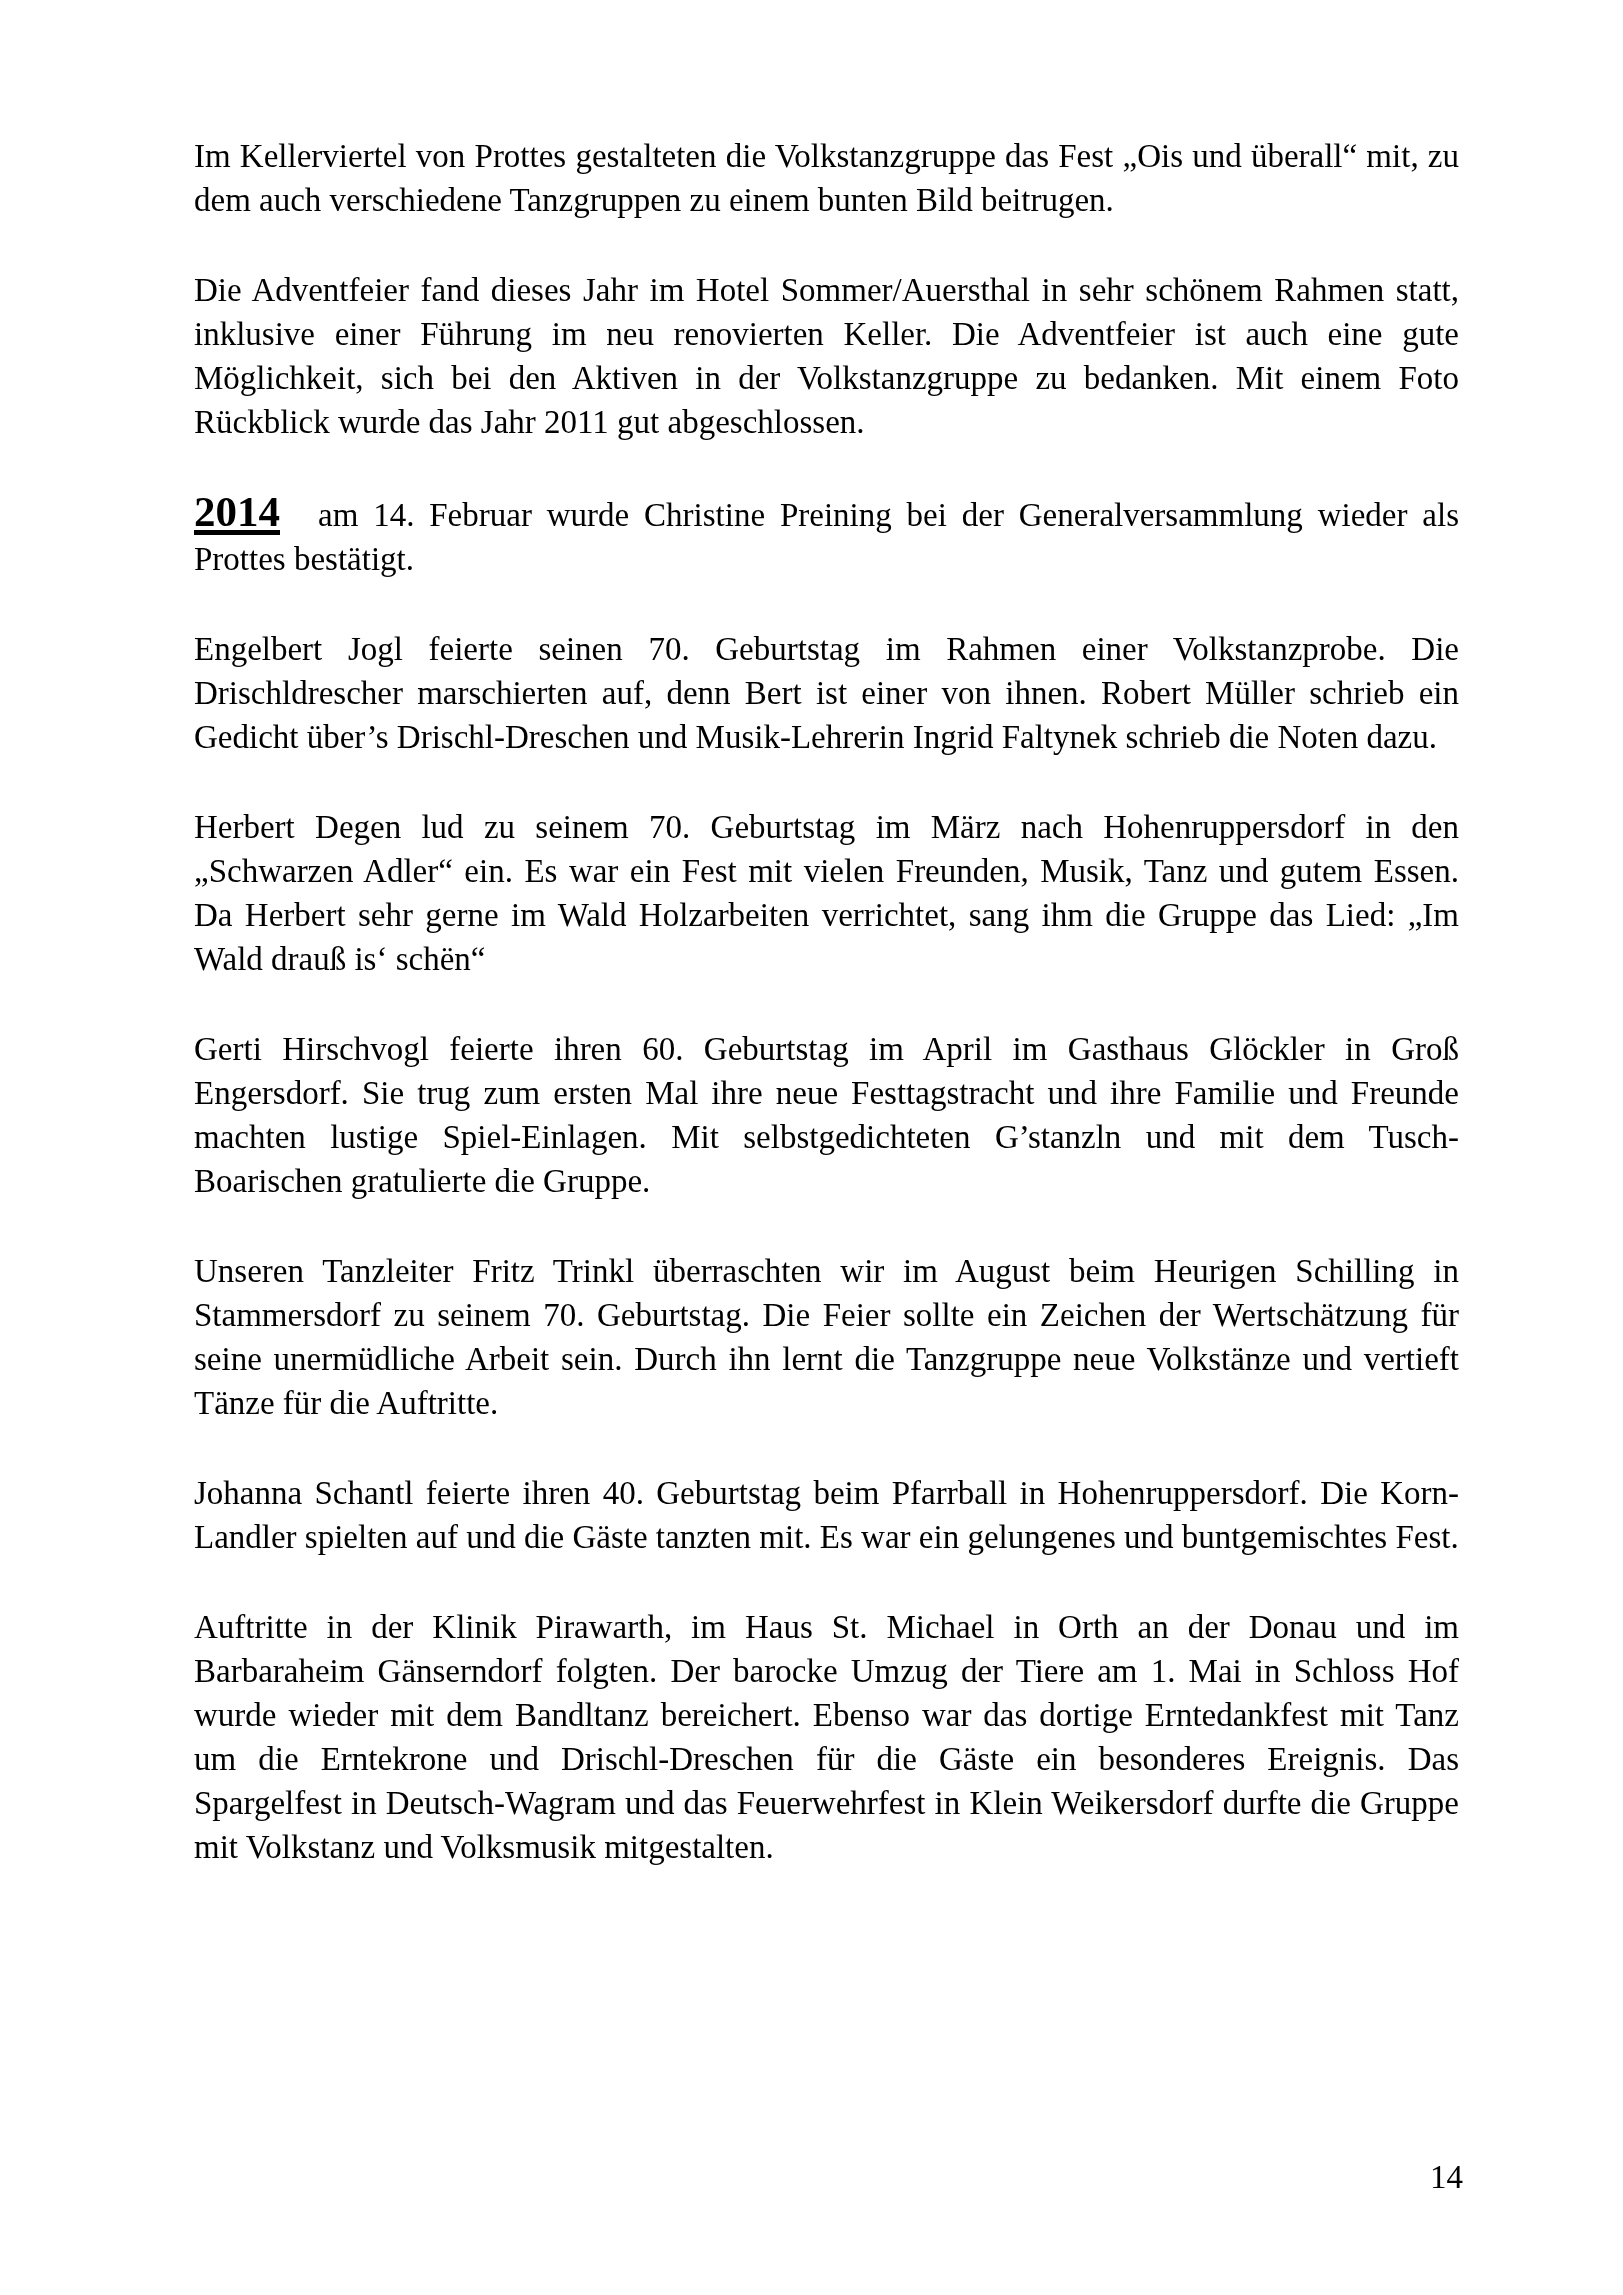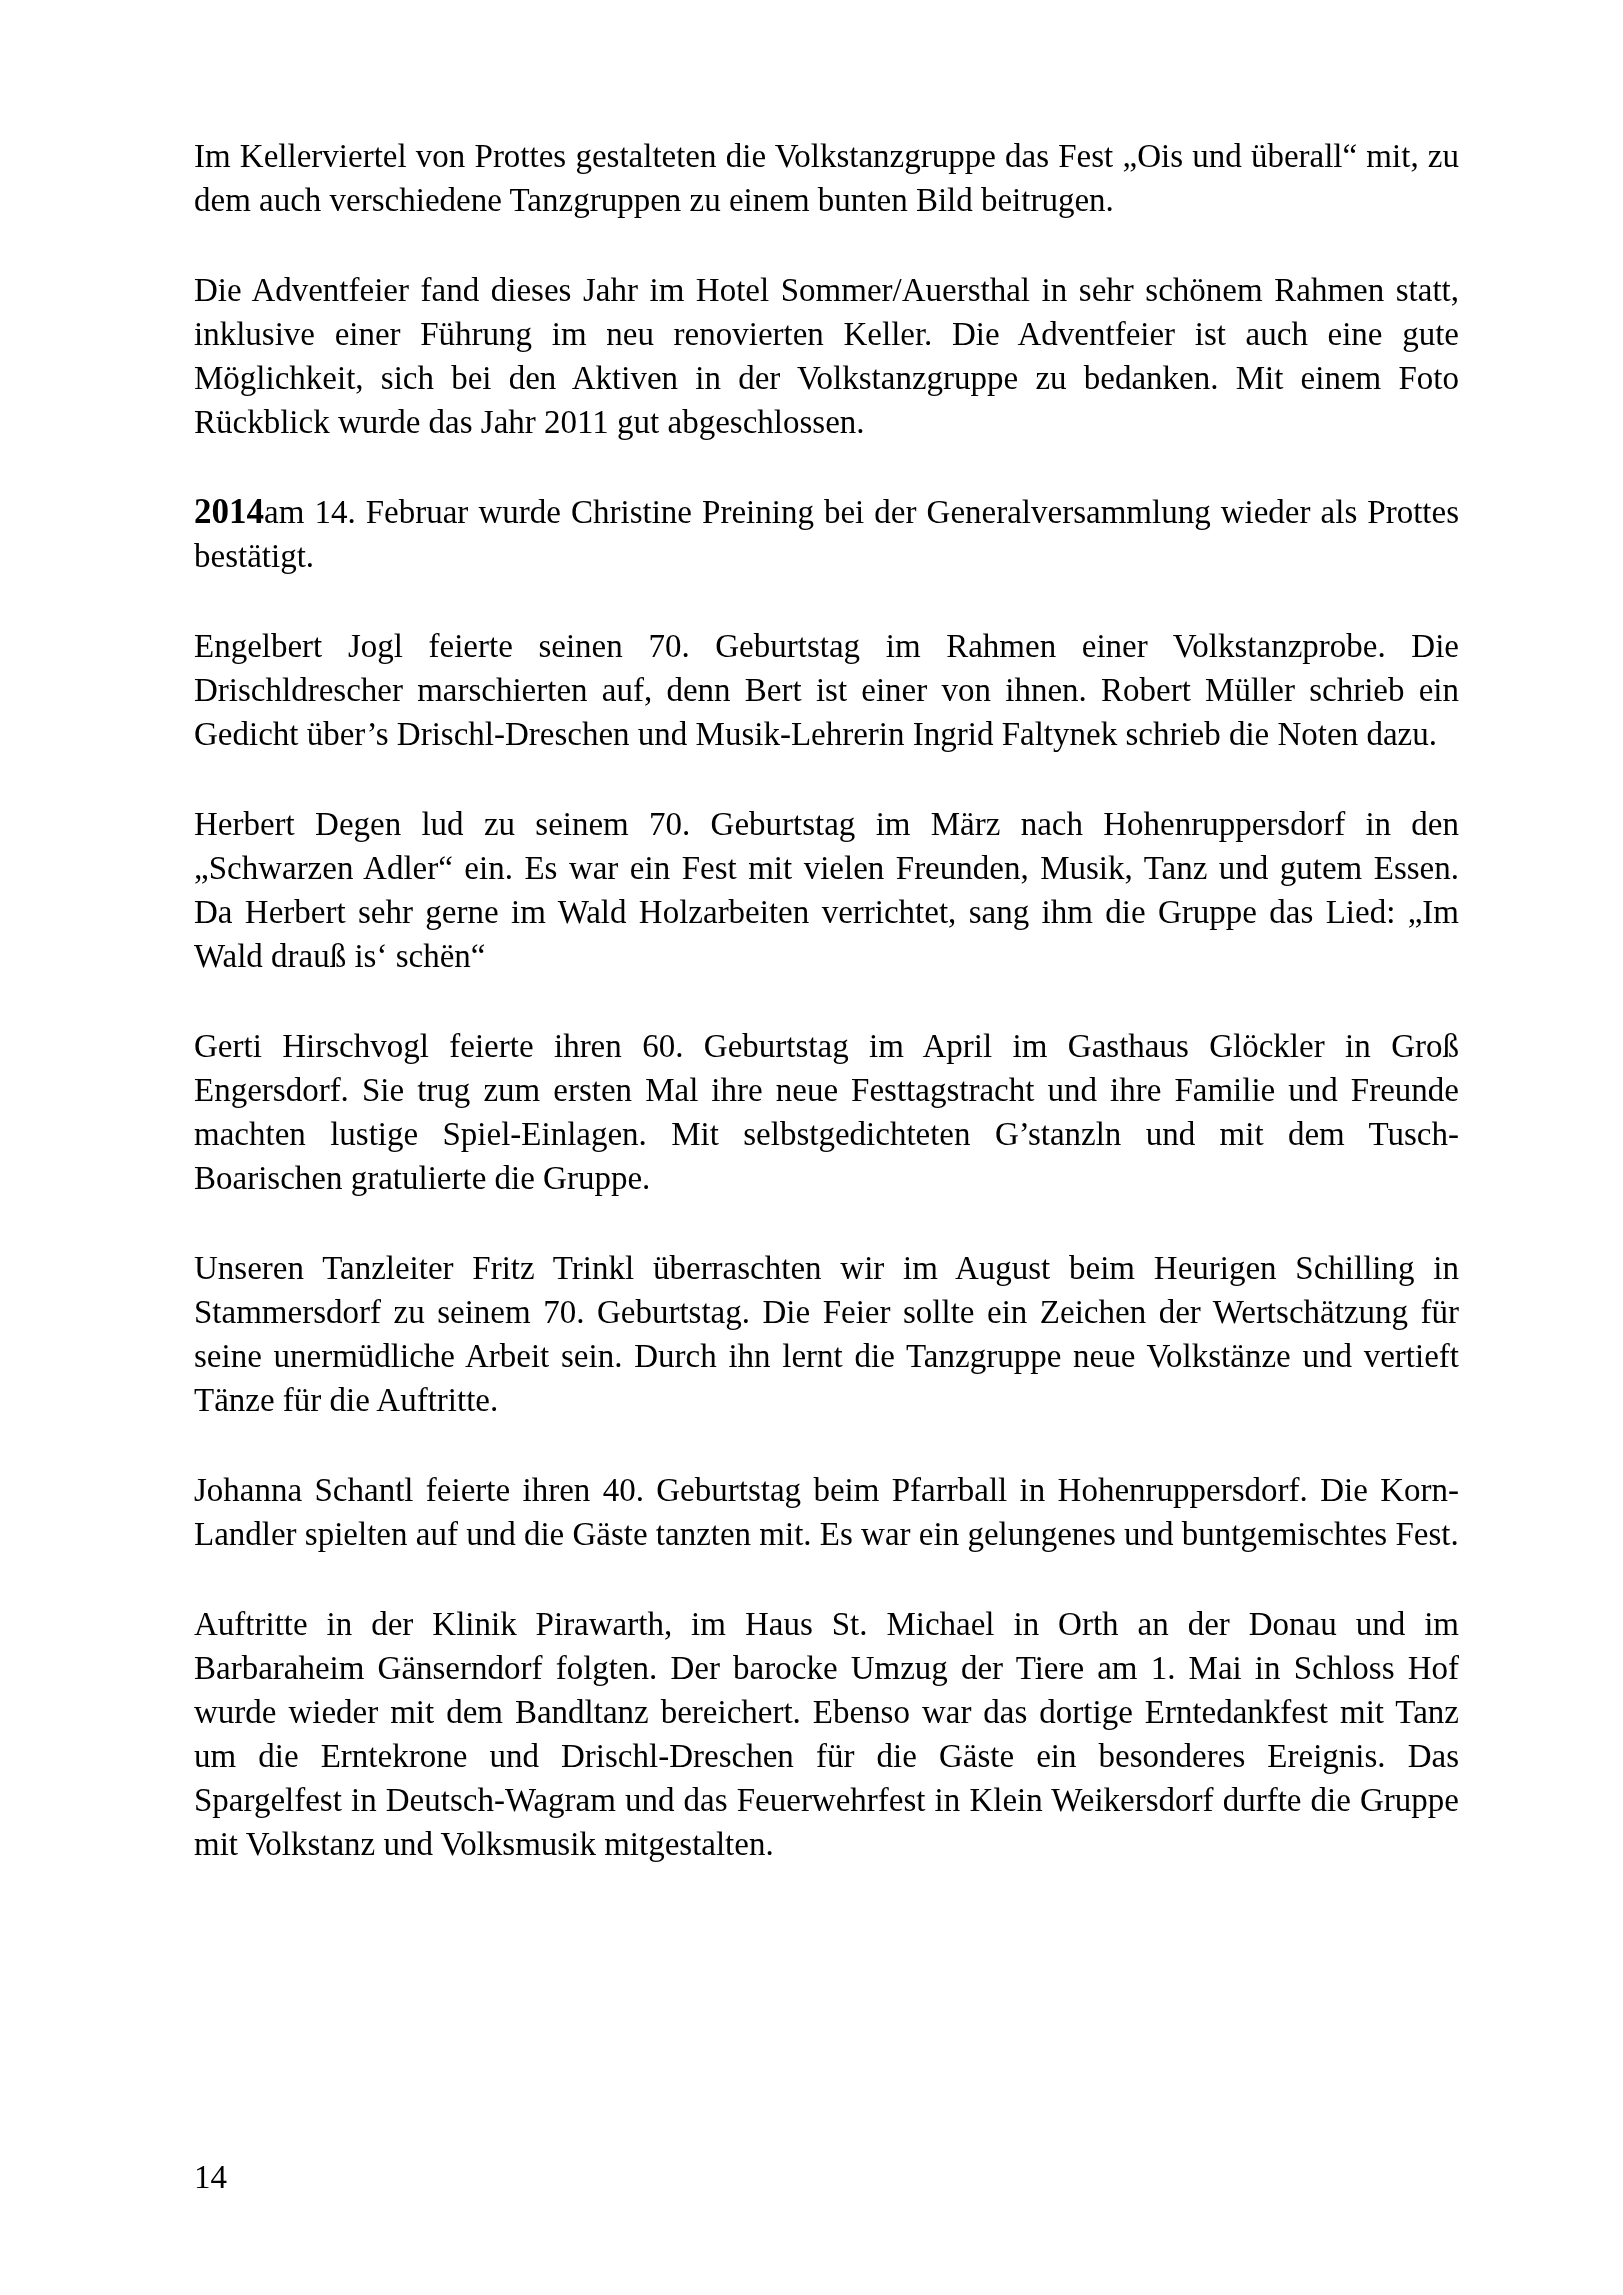--- a/index.html
+++ b/index.html
@@ -34,30 +34,32 @@
     margin-top: 46px;
   }
   p.para.year-para {
     margin-top: 98px;
   }
   .bold {
     font-weight: normal;
   }
   .year {
     font-weight: bold;
-    font-size: 35px;
+    font-size: 43px;
+    text-decoration: underline;
     text-decoration-thickness: 4.6px;
     text-underline-offset: 3.9px;
+    margin-right: 38px;
   }
   .footer {
     position: absolute;
     left: 194px;
     top: 2155px;
     width: 1269px;
-    text-align: left;
+    text-align: right;
     font-size: 33px;
     line-height: 44px;
   }
 </style>
 </head>
 <body>
 
 <div class="page">
   <div class="text-column">
       <p class="para"><span class="bold">Im Kellerviertel von Prottes</span><span> gestalteten die Volkstanzgruppe das Fest „Ois und überall“ mit, zu dem auch verschiedene Tanzgruppen zu einem bunten Bild beitrugen.</span></p>

